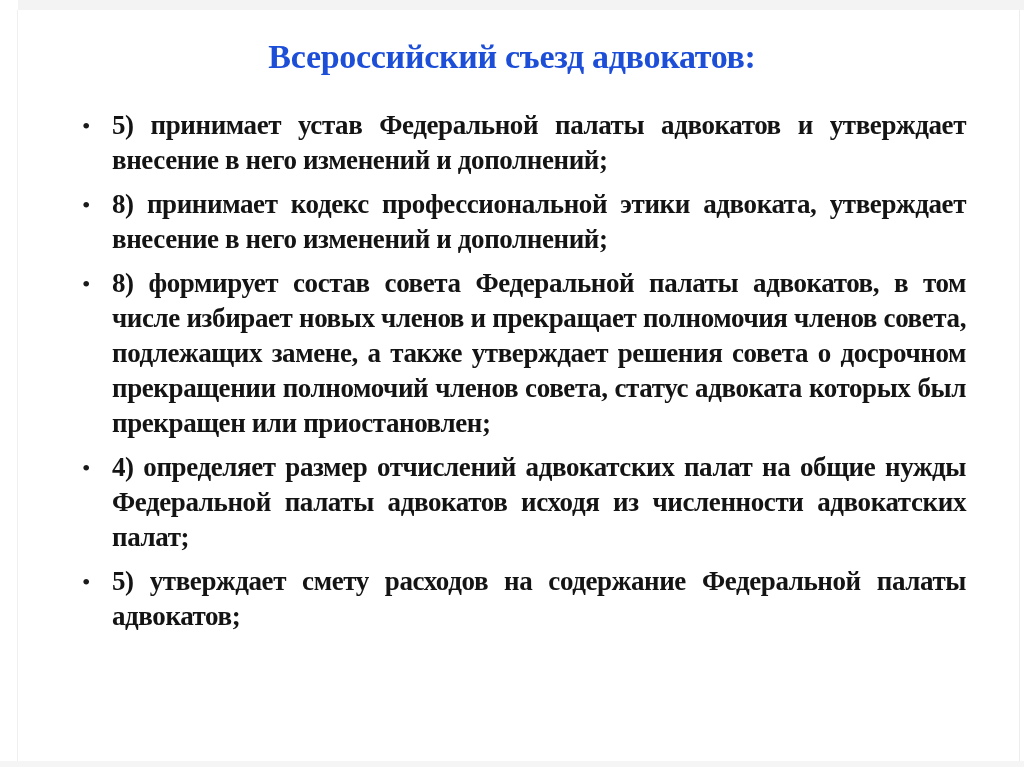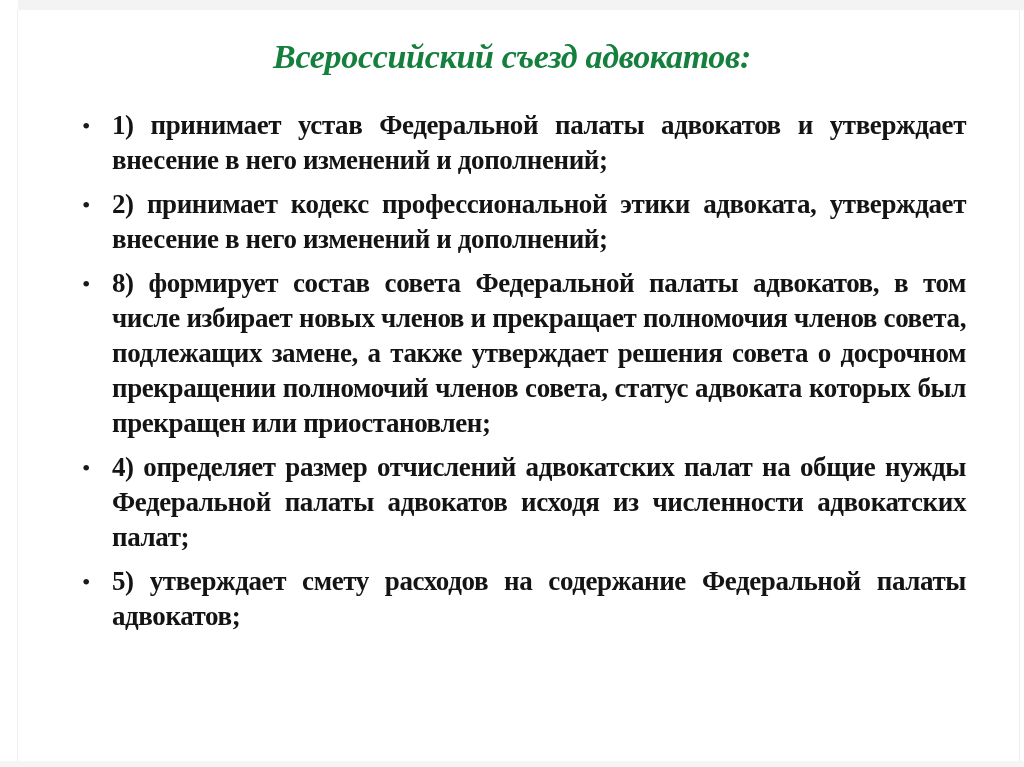--- a/index.html
+++ b/index.html
@@ -46,22 +46,21 @@
     width: 1px;
     background: #ededed;
   }
   .title {
     margin: 0;
     padding-top: 38px;
     text-align: center;
     font-size: 34px;
     font-weight: 700;
     letter-spacing: -0.3px;
-    color: #15803d;
-    font-style: italic;
+    color: #1d4ed8;
   }
   .points {
     list-style: none;
     margin: 32px 58px 0 112px;
     padding: 0;
   }
   .points li {
     position: relative;
     text-align: justify;
     font-size: 27px;
@@ -88,25 +87,25 @@
   <div class="edge-top"></div>
   <div class="edge-bottom"></div>
   <div class="edge-left"></div>
   <div class="edge-right"></div>
 
   <h1 class="title">Всероссийский съезд адвокатов:</h1>
 
   <ul class="points">
     <li>
       <span class="bullet">•</span>
-      <span>1) принимает устав Федеральной палаты адвокатов и утверждает внесение в него изменений и дополнений;</span>
+      <span>5) принимает устав Федеральной палаты адвокатов и утверждает внесение в него изменений и дополнений;</span>
     </li>
     <li>
       <span class="bullet">•</span>
-      <span>2) принимает кодекс профессиональной этики адвоката, утверждает внесение в него изменений и дополнений;</span>
+      <span>8) принимает кодекс профессиональной этики адвоката, утверждает внесение в него изменений и дополнений;</span>
     </li>
     <li>
       <span class="bullet">•</span>
       <span>8) формирует состав совета Федеральной палаты адвокатов, в том числе избирает новых членов и прекращает полномочия членов совета, подлежащих замене, а также утверждает решения совета о досрочном прекращении полномочий членов совета, статус адвоката которых был прекращен или приостановлен;</span>
     </li>
     <li>
       <span class="bullet">•</span>
       <span>4) определяет размер отчислений адвокатских палат на общие нужды Федеральной палаты адвокатов исходя из численности адвокатских палат;</span>
     </li>
     <li>

